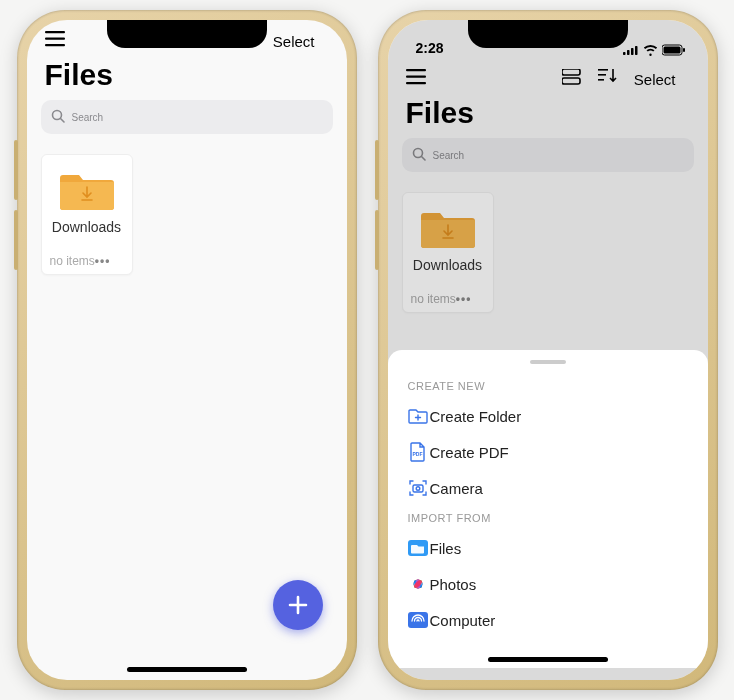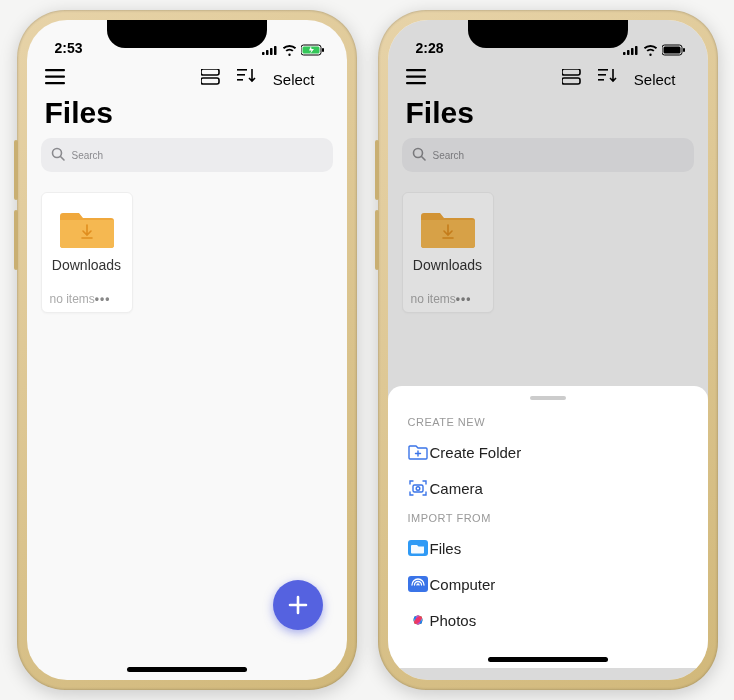--- a/index.html
+++ b/index.html
@@ -135,46 +135,20 @@
   .sheet-icon { width:20px; height:20px; display:flex; align-items:center; justify-content:center; }
   .battery-green { fill:#34c759; }
 </style>
 </head>
 <body>
 
 <div class="phone">
   <div class="screen">
     <div class="notch"></div>
 
-    <div class="statusbar">
-      <span>2:53</span>
-      <span class="status-icons">
-        <span class="signal-icon">
-          <svg width="16" height="10" viewBox="0 0 16 10">
-              <rect x="0" y="7" width="2.5" height="3" rx=".7"></rect>
-              <rect x="4" y="5" width="2.5" height="5" rx=".7"></rect>
-              <rect x="8" y="3" width="2.5" height="7" rx=".7"></rect>
-              <rect x="12" y="1" width="2.5" height="9" rx=".7"></rect>
-            </svg>
-        </span>
-        <span class="wifi-icon">
-          <svg width="15" height="11" viewBox="0 0 15 11">
-              <path d="M7.5 9.5a1.2 1.2 0 100 2.4 1.2 1.2 0 000-2.4zM3.5 6.3a6 6 0 018 0l-1.3 1.3a4.2 4.2 0 00-5.4 0zM.8 3.6a10 10 0 0113.4 0L12.9 5a8.2 8.2 0 00-10.8 0z" transform="translate(0 -1)"></path>
-            </svg>
-        </span>
-        <span class="battery-icon">
-          <svg width="24" height="12" viewBox="0 0 24 12">
-              <rect x="0" y="1" width="20" height="10" rx="2.5" fill="none" stroke="#000" stroke-width="1"></rect>
-              <rect x="1.5" y="2.5" width="17" height="7" rx="1.5" class="battery-green"></rect>
-              <rect x="21" y="4" width="2" height="4" rx="1"></rect>
-              <path d="M10 2 L8 6.5 L10.5 6.5 L9 10 L13 5 L10.5 5 Z" fill="#fff"></path>
-            </svg>
-        </span>
-      </span>
-    </div>
 
     <div class="toolbar">
       <span>
         <svg width="22" height="16" viewBox="0 0 22 16">
             <rect width="20" height="2.3" rx="1"></rect>
             <rect y="6.5" width="20" height="2.3" rx="1"></rect>
             <rect y="13" width="20" height="2.3" rx="1"></rect>
           </svg>
       </span>
       <div class="toolbar-right">
@@ -333,20 +307,29 @@
       <div class="sheet-item">
         <span class="sheet-icon">
           <svg width="20" height="18" viewBox="0 0 20 18">
               <path d="M2 3 h6 l2 2 h8 a1 1 0 0 1 1 1 v9 a1 1 0 0 1 -1 1 H2 a1 1 0 0 1 -1 -1 V4 a1 1 0 0 1 1 -1z" fill="none" stroke="#3a74e8" stroke-width="1.4"></path>
               <path d="M10 8 v5 M7.5 10.5 h5" stroke="#3a74e8" stroke-width="1.4" stroke-linecap="round"></path>
             </svg>
         </span>
         <span>Create Folder</span>
       </div>
 
+      <div class="sheet-item">
+        <span class="sheet-icon">
+          <svg width="18" height="20" viewBox="0 0 18 20">
+              <path d="M3 1 h8 l4 4 v13 a1 1 0 0 1 -1 1 H3 a1 1 0 0 1 -1 -1 V2 a1 1 0 0 1 1 -1z M11 1 v4 h4" fill="none" stroke="#3a74e8" stroke-width="1.4"></path>
+              <text x="8.5" y="14" font-size="5" text-anchor="middle" fill="#3a74e8" font-weight="bold">PDF</text>
+            </svg>
+        </span>
+        <span>Create PDF</span>
+      </div>
 
       <div class="sheet-item">
         <span class="sheet-icon">
           <svg width="20" height="20" viewBox="0 0 20 20">
               <path d="M2 6 V3 h3 M15 3 h3 v3 M18 14 v3 h-3 M5 17 H2 v-3" fill="none" stroke="#3a74e8" stroke-width="1.4" stroke-linecap="round"></path>
               <rect x="5" y="7" width="10" height="7" rx="1.5" fill="none" stroke="#3a74e8" stroke-width="1.4"></rect>
               <circle cx="10" cy="10.5" r="1.8" fill="none" stroke="#3a74e8" stroke-width="1.4"></circle>
             </svg>
         </span>
         <span>Camera</span>
@@ -355,46 +338,46 @@
       <div class="section-header">IMPORT FROM</div>
 
       <div class="sheet-item">
         <span class="sheet-icon">
           <svg width="20" height="16" viewBox="0 0 20 16">
               <rect x="0" y="0" width="20" height="16" rx="3" fill="#2f9af5"></rect>
               <path d="M4 5 h5 l1.5 1.5 H16 v6 a1 1 0 0 1 -1 1 H4 a1 1 0 0 1 -1 -1 V6 a1 1 0 0 1 1 -1z" fill="#fff" opacity=".95"></path>
             </svg>
         </span>
         <span>Files</span>
-      </div>
-
-      <div class="sheet-item">
-        <span class="sheet-icon">
-          <svg width="20" height="16" viewBox="0 0 20 16">
-              <rect width="20" height="16" rx="3" fill="#3a74e8"></rect>
-              <path d="M4 9 a6 6 0 0 1 12 0 M6.5 9 a3.5 3.5 0 0 1 7 0 M9 9 a1 1 0 0 1 2 0" fill="none" stroke="#fff" stroke-width="1.3" stroke-linecap="round"></path>
-            </svg>
-        </span>
-        <span>Computer</span>
       </div>
 
       <div class="sheet-item">
         <span class="sheet-icon">
           <svg width="20" height="20" viewBox="0 0 20 20">
             <g transform="translate(10 10)">
               <ellipse rx="5" ry="2.4" fill="#ff3b30" opacity=".85"></ellipse>
               <ellipse rx="5" ry="2.4" fill="#ff9500" opacity=".85" transform="rotate(45)"></ellipse>
               <ellipse rx="5" ry="2.4" fill="#ffcc00" opacity=".85" transform="rotate(90)"></ellipse>
               <ellipse rx="5" ry="2.4" fill="#34c759" opacity=".85" transform="rotate(135)"></ellipse>
               <ellipse rx="5" ry="2.4" fill="#5ac8fa" opacity=".85" transform="rotate(180)"></ellipse>
               <ellipse rx="5" ry="2.4" fill="#007aff" opacity=".85" transform="rotate(225)"></ellipse>
               <ellipse rx="5" ry="2.4" fill="#af52de" opacity=".85" transform="rotate(270)"></ellipse>
               <ellipse rx="5" ry="2.4" fill="#ff2d55" opacity=".85" transform="rotate(315)"></ellipse>
             </g>
           </svg>
         </span>
         <span>Photos</span>
       </div>
 
+      <div class="sheet-item">
+        <span class="sheet-icon">
+          <svg width="20" height="16" viewBox="0 0 20 16">
+              <rect width="20" height="16" rx="3" fill="#3a74e8"></rect>
+              <path d="M4 9 a6 6 0 0 1 12 0 M6.5 9 a3.5 3.5 0 0 1 7 0 M9 9 a1 1 0 0 1 2 0" fill="none" stroke="#fff" stroke-width="1.3" stroke-linecap="round"></path>
+            </svg>
+        </span>
+        <span>Computer</span>
+      </div>
+
       <div class="homebar" style="bottom:6px;"></div>
     </div>
   </div>
 </div>
 
 </body></html>

